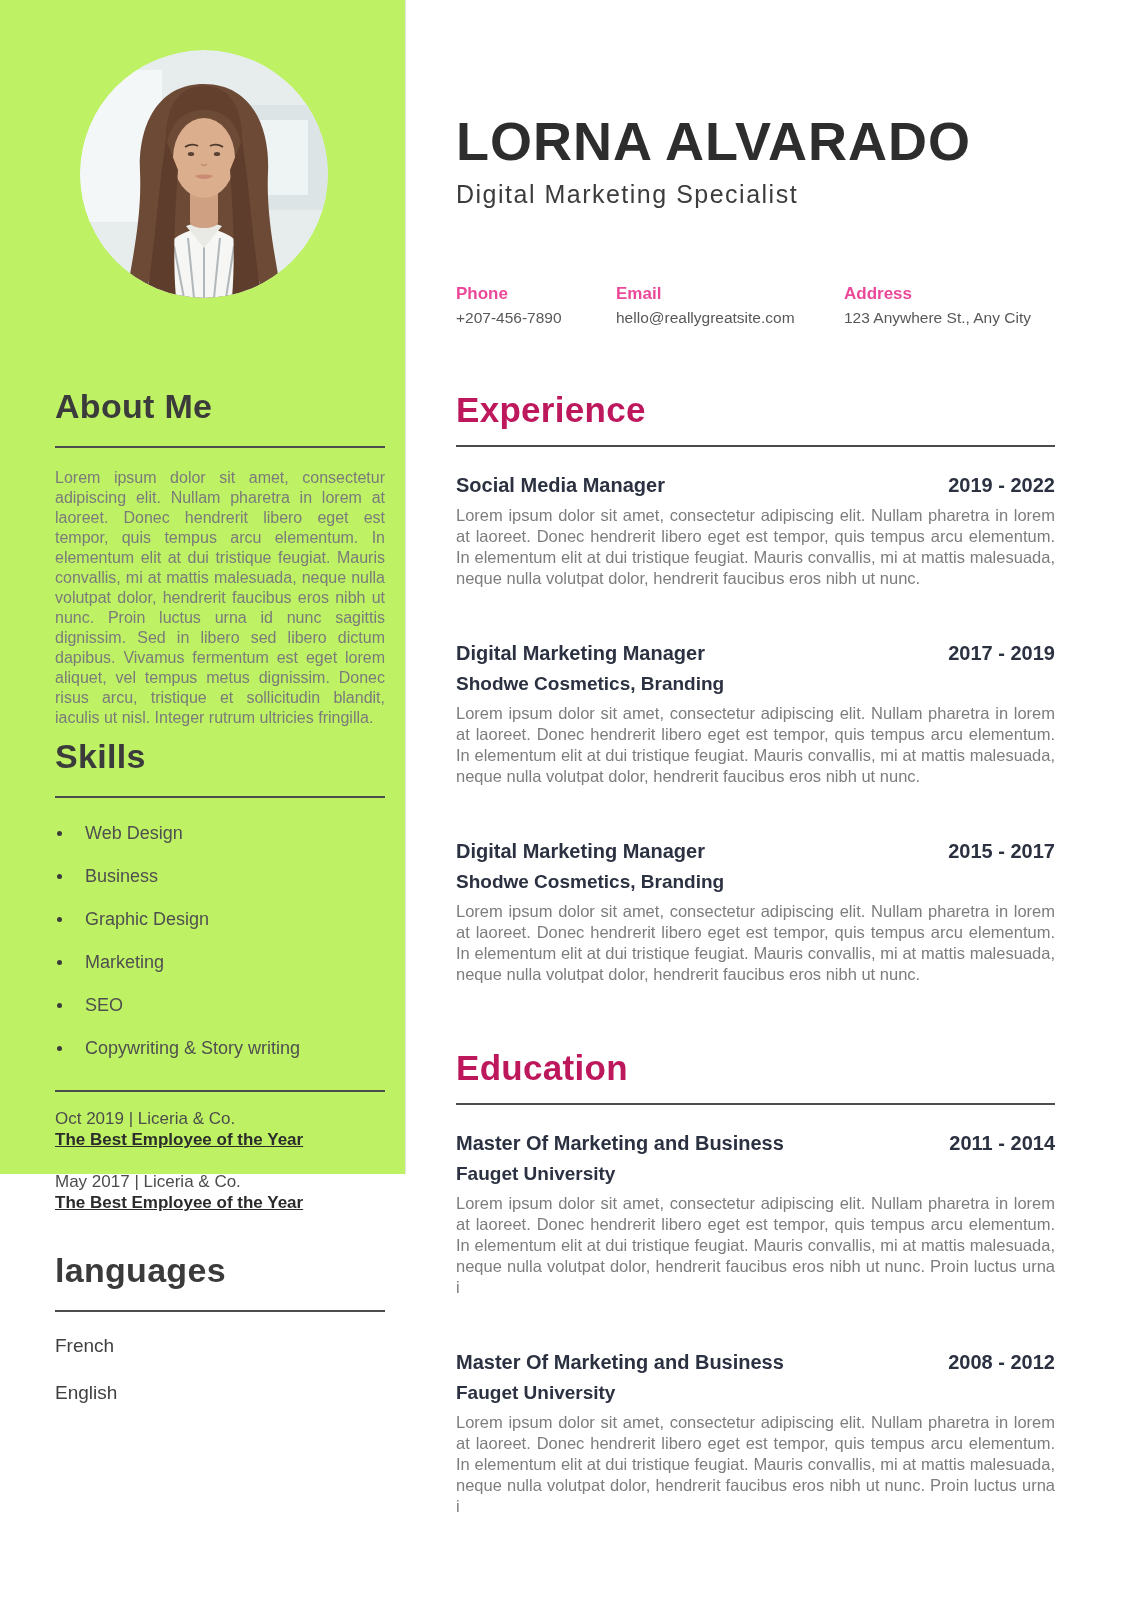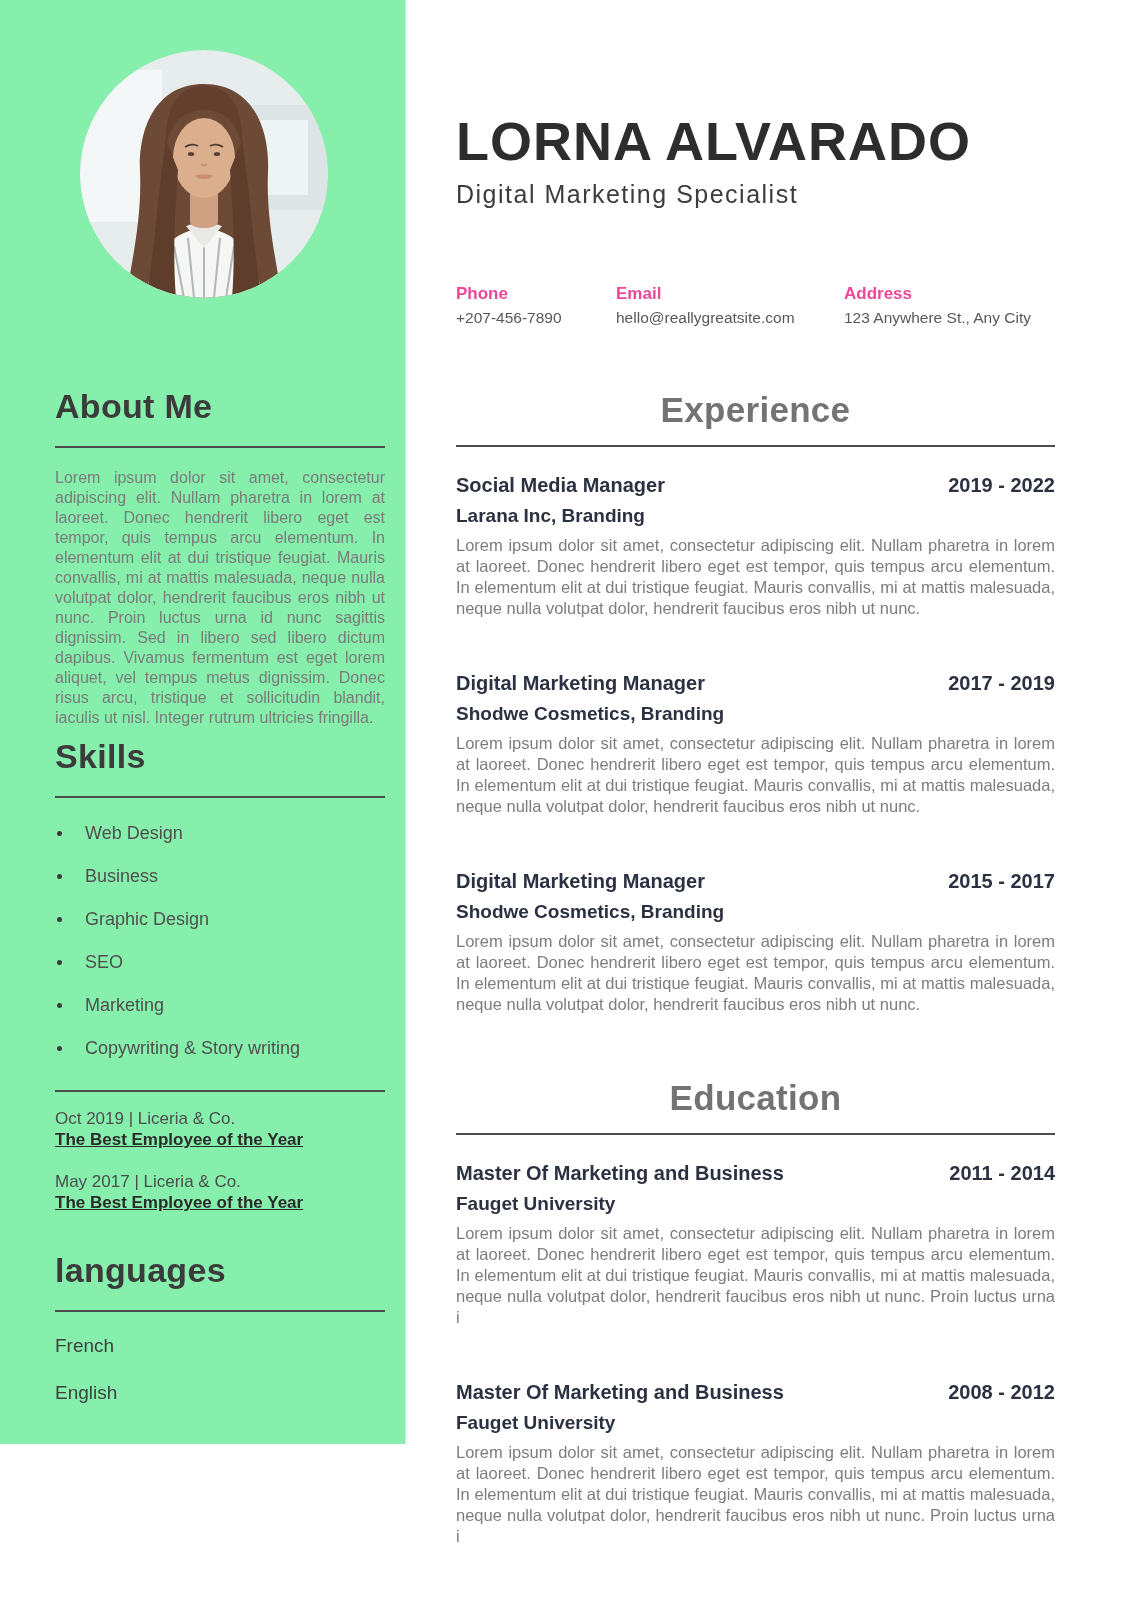--- a/index.html
+++ b/index.html
@@ -9,22 +9,22 @@
   .page {
     width: 1131px; height: 1600px;
     background: #ffffff;
     display: flex;
     overflow: hidden;
     position: relative;
   }
 
   
   .sidebar {
-    width: 406px; min-width: 406px; height: 1444px;
-    background: #86efac;
+    width: 406px; min-width: 406px; height: 1174px;
+    background: #bef264;
     border-right: 1px solid #e3e3e1;
     padding: 0 20px 0 55px;
   }
   .photo-wrap {
     margin: 50px 0 0 25px;
     width: 248px; height: 248px;
     border-radius: 50%;
     overflow: hidden;
   }
   .side-h2 {
@@ -88,23 +88,22 @@
     grid-template-columns: 160px 228px 1fr;
   }
   .contact-label {
     font-size: 17px; font-weight: 700; color: #ec4899;
     line-height: 21px; margin-bottom: 4px;
   }
   .contact-value { font-size: 15.5px; color: #585858; line-height: 19px; }
 
   .main-h2 {
     font-size: 35px; font-weight: 700;
-    color: #737373; line-height: 42px;
+    color: #be185d; line-height: 42px;
     letter-spacing: 0.3px;
-    text-align: center;
   }
   .exp-h2 { margin-top: 62px; }
   .edu-h2 { margin-top: 62px; }
   .main .rule { margin-top: 14px; }
 
   .entry { margin-top: 24px; }
   .entry + .entry { margin-top: 50px; }
   .entry-head {
     display: flex; justify-content: space-between; align-items: center;
   }
@@ -191,25 +190,25 @@
         <li>
             <span class="dot"></span>
             <span>Business</span>
           </li>
         <li>
             <span class="dot"></span>
             <span>Graphic Design</span>
           </li>
         <li>
             <span class="dot"></span>
+            <span>Marketing</span>
+          </li>
+        <li>
+            <span class="dot"></span>
             <span>SEO</span>
-          </li>
-        <li>
-            <span class="dot"></span>
-            <span>Marketing</span>
           </li>
         <li>
             <span class="dot"></span>
             <span>Copywriting &amp; Story writing</span>
           </li>
       </ul>
     </section>
 
     <section>
       <div class="rule"></div>
@@ -255,21 +254,20 @@
 
     <section>
       <h2 class="main-h2 exp-h2">Experience</h2>
       <div class="rule"></div>
 
       <div class="entry">
         <div class="entry-head">
           <div class="entry-title">Social Media Manager</div>
           <div class="entry-period">2019 - 2022</div>
         </div>
-        <div class="entry-org">Larana Inc, Branding</div>
         <p class="entry-body">Lorem ipsum dolor sit amet, consectetur adipiscing elit. Nullam pharetra in lorem at laoreet. Donec hendrerit libero eget est tempor, quis tempus arcu elementum. In elementum elit at dui tristique feugiat. Mauris convallis, mi at mattis malesuada, neque nulla volutpat dolor, hendrerit faucibus eros nibh ut nunc.</p>
       </div>
 
       <div class="entry">
         <div class="entry-head">
           <div class="entry-title">Digital Marketing Manager</div>
           <div class="entry-period">2017 - 2019</div>
         </div>
         <div class="entry-org">Shodwe Cosmetics, Branding</div>
         <p class="entry-body">Lorem ipsum dolor sit amet, consectetur adipiscing elit. Nullam pharetra in lorem at laoreet. Donec hendrerit libero eget est tempor, quis tempus arcu elementum. In elementum elit at dui tristique feugiat. Mauris convallis, mi at mattis malesuada, neque nulla volutpat dolor, hendrerit faucibus eros nibh ut nunc.</p>

